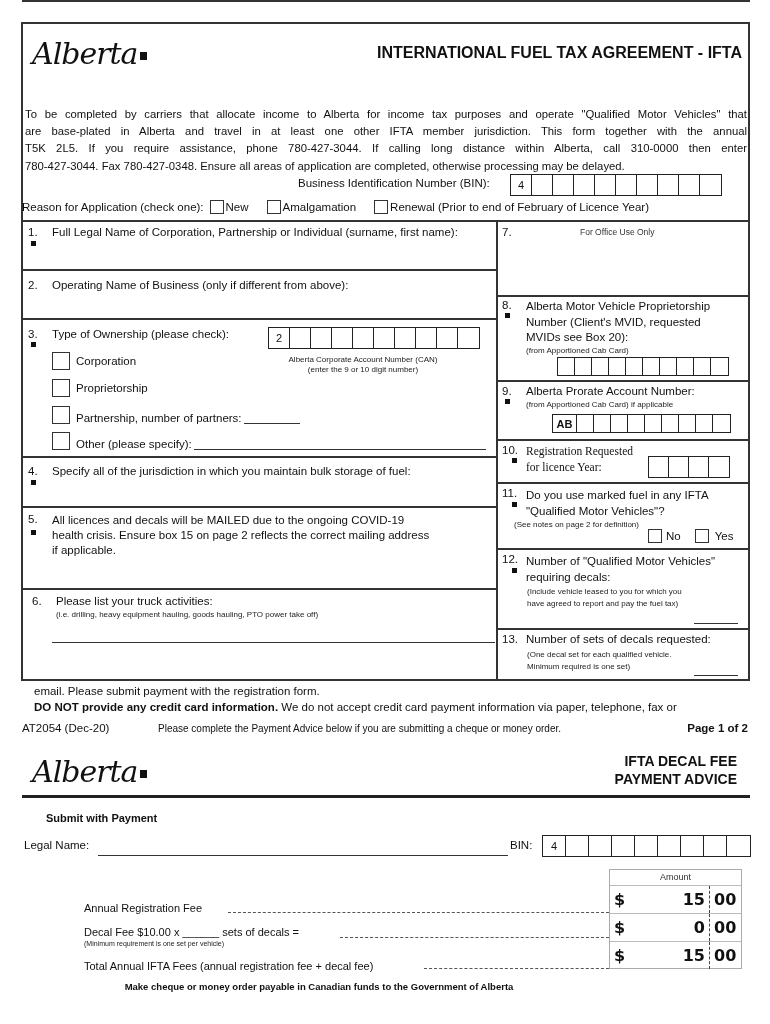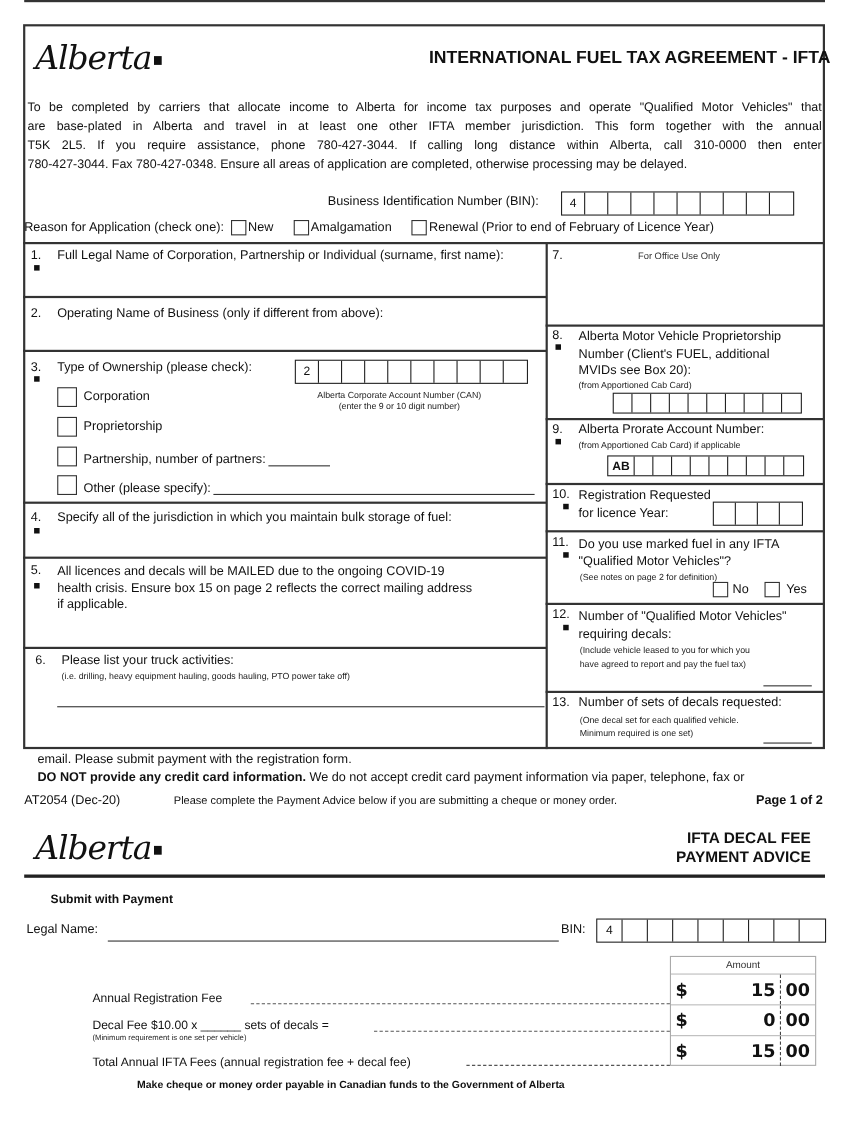--- a/index.html
+++ b/index.html
@@ -4,21 +4,21 @@
 <style>
   * { box-sizing: border-box; margin: 0; padding: 0; }
   html, body { width: 770px; height: 1024px; background: #fff; overflow: hidden; }
   body { font-family: "Liberation Sans", sans-serif; color: #111; font-size: 12px; position: relative; }
   .abs { position: absolute; }
   .topline { left: 22px; top: 0; width: 728px; height: 2px; background: #333; }
   .frame { left: 21px; top: 22px; width: 729px; height: 659px; border: 2px solid #333; }
   .logo { font-family: "DejaVu Serif", serif; font-style: italic; font-size: 30px; letter-spacing: -1px; color: #111; }
   .logo .sq { display: inline-block; width: 7px; height: 8px; background: #111; margin-left: 2px; vertical-align: middle; }
   .title { font-weight: bold; font-size: 16px; }
-  .intro { left: 25px; top: 90px; width: 722px; font-size: 11.3px; line-height: 17.2px; text-align: justify; }
+  .intro { left: 25px; top: 106px; width: 722px; font-size: 11.3px; line-height: 17.2px; text-align: justify; }
   .intro span { display: block; }
   .intro .j { text-align-last: justify; }
   .boxrow { display: flex; border: 1.5px solid #222; }
   .boxrow .cell { width: 21px; height: 20px; border-right: 1px solid #222; display: flex; align-items: center; justify-content: center; font-size: 11px; }
   .boxrow .cell:last-child { border-right: none; }
   .cb { display: inline-block; width: 14px; height: 14px; border: 1px solid #333; vertical-align: middle; background: #fff; }
   .cb16 { width: 18px; height: 18px; }
   .hline { background: #333; height: 2px; }
   .vline { background: #333; width: 2px; }
   .lbl { font-size: 11.5px; }
@@ -31,21 +31,21 @@
   .dotted { border-bottom: 1.5px dashed #555; }
 </style>
 </head>
 <body>
 
 <div class="abs topline"></div>
 
 <div class="abs frame"></div>
 
 <div class="abs logo" style="left:32px; top:36px;"><span>Alberta</span><span class="sq"></span></div>
-<div class="abs title" style="right:15px; top:44px;">INTERNATIONAL FUEL TAX AGREEMENT - IFTA</div>
+<div class="abs title" style="right:28px; top:44px;">INTERNATIONAL FUEL TAX AGREEMENT - IFTA</div>
 
 <div class="abs intro">
   <span class="j">To be completed by carriers that allocate income to Alberta for income tax purposes and operate "Qualified Motor Vehicles" that</span>
   <span class="j">are base-plated in Alberta and travel in at least one other IFTA member jurisdiction. This form together with the annual</span>
   <span class="j">T5K 2L5. If you require assistance, phone 780-427-3044. If calling long distance within Alberta, call 310-0000 then enter</span>
   <span>780-427-3044. Fax 780-427-0348. Ensure all areas of application are completed, otherwise processing may be delayed.</span>
 </div>
 
 <div class="abs" style="left:298px; top:177px; font-size:11.5px;">Business Identification Number (BIN):</div>
 <div class="abs boxrow" style="left:510px; top:174px;">
@@ -152,21 +152,21 @@
 <div class="abs small" style="left:56px; top:610px;">(i.e. drilling, heavy equipment hauling, goods hauling, PTO power take off)</div>
 <div class="abs uline" style="left:52px; top:627px; width:443px; height:16px;"></div>
 
 <div class="abs num" style="left:502px; top:226px;">7.</div>
 <div class="abs" style="left:580px; top:227px; font-size:8.5px; color:#333;">For Office Use Only</div>
 
 <div class="abs num" style="left:502px; top:299px;">8.</div>
 <div class="abs bul" style="left:505px; top:313px;"></div>
 <div class="abs lbl" style="left:526px; top:299px; line-height:15.5px;">
   <div>Alberta Motor Vehicle Proprietorship</div>
-  <div>Number (Client's FUEL, additional</div>
+  <div>Number (Client's MVID, requested</div>
   <div>MVIDs see Box 20):</div>
 </div>
 <div class="abs small" style="left:526px; top:346px;">(from Apportioned Cab Card)</div>
 <div class="abs boxrow" style="left:557px; top:357px; border-width:1px;">
   <div class="cell" style="width:17px; height:17px;"></div>
   <div class="cell" style="width:17px; height:17px;"></div>
   <div class="cell" style="width:17px; height:17px;"></div>
   <div class="cell" style="width:17px; height:17px;"></div>
   <div class="cell" style="width:17px; height:17px;"></div>
   <div class="cell" style="width:17px; height:17px;"></div>
@@ -188,38 +188,38 @@
   <div class="cell" style="width:17px; height:17px;"></div>
   <div class="cell" style="width:17px; height:17px;"></div>
   <div class="cell" style="width:17px; height:17px;"></div>
   <div class="cell" style="width:17px; height:17px;"></div>
   <div class="cell" style="width:17px; height:17px;"></div>
   <div class="cell" style="width:17px; height:17px;"></div>
 </div>
 
 <div class="abs num" style="left:502px; top:444px;">10.</div>
 <div class="abs bul" style="left:512px; top:458px;"></div>
-<div class="abs lbl" style="left:526px; top:444px; line-height:15.5px;">
+<div class="abs lbl" style="left:526px; top:444px; line-height:15.5px;font-family:Liberation Serif, serif;">
   <div>Registration Requested</div>
   <div>for licence Year:</div>
 </div>
 <div class="abs boxrow" style="left:648px; top:456px; border-width:1px;">
   <div class="cell" style="width:20px; height:20px;"></div>
   <div class="cell" style="width:20px; height:20px;"></div>
   <div class="cell" style="width:20px; height:20px;"></div>
   <div class="cell" style="width:20px; height:20px;"></div>
 </div>
 
 <div class="abs num" style="left:502px; top:487px;">11.</div>
 <div class="abs bul" style="left:512px; top:502px;"></div>
 <div class="abs lbl" style="left:526px; top:487px; line-height:16px;">
   <div>Do you use marked fuel in any IFTA</div>
   <div>"Qualified Motor Vehicles"?</div>
 </div>
-<div class="abs small" style="left:527px; top:520px;">(See notes on page 2 for definition)</div>
+<div class="abs small" style="left:514px; top:520px;">(See notes on page 2 for definition)</div>
 <div class="abs lbl" style="left:648px; top:529px; display:flex; align-items:center;">
   <span class="cb"></span>
   <span style="margin-left:4px;">No</span>
   <span class="cb" style="margin-left:14px;"></span>
   <span style="margin-left:6px;">Yes</span>
 </div>
 
 <div class="abs num" style="left:502px; top:553px;">12.</div>
 <div class="abs bul" style="left:512px; top:568px;"></div>
 <div class="abs lbl" style="left:526px; top:553px; line-height:16px;">

